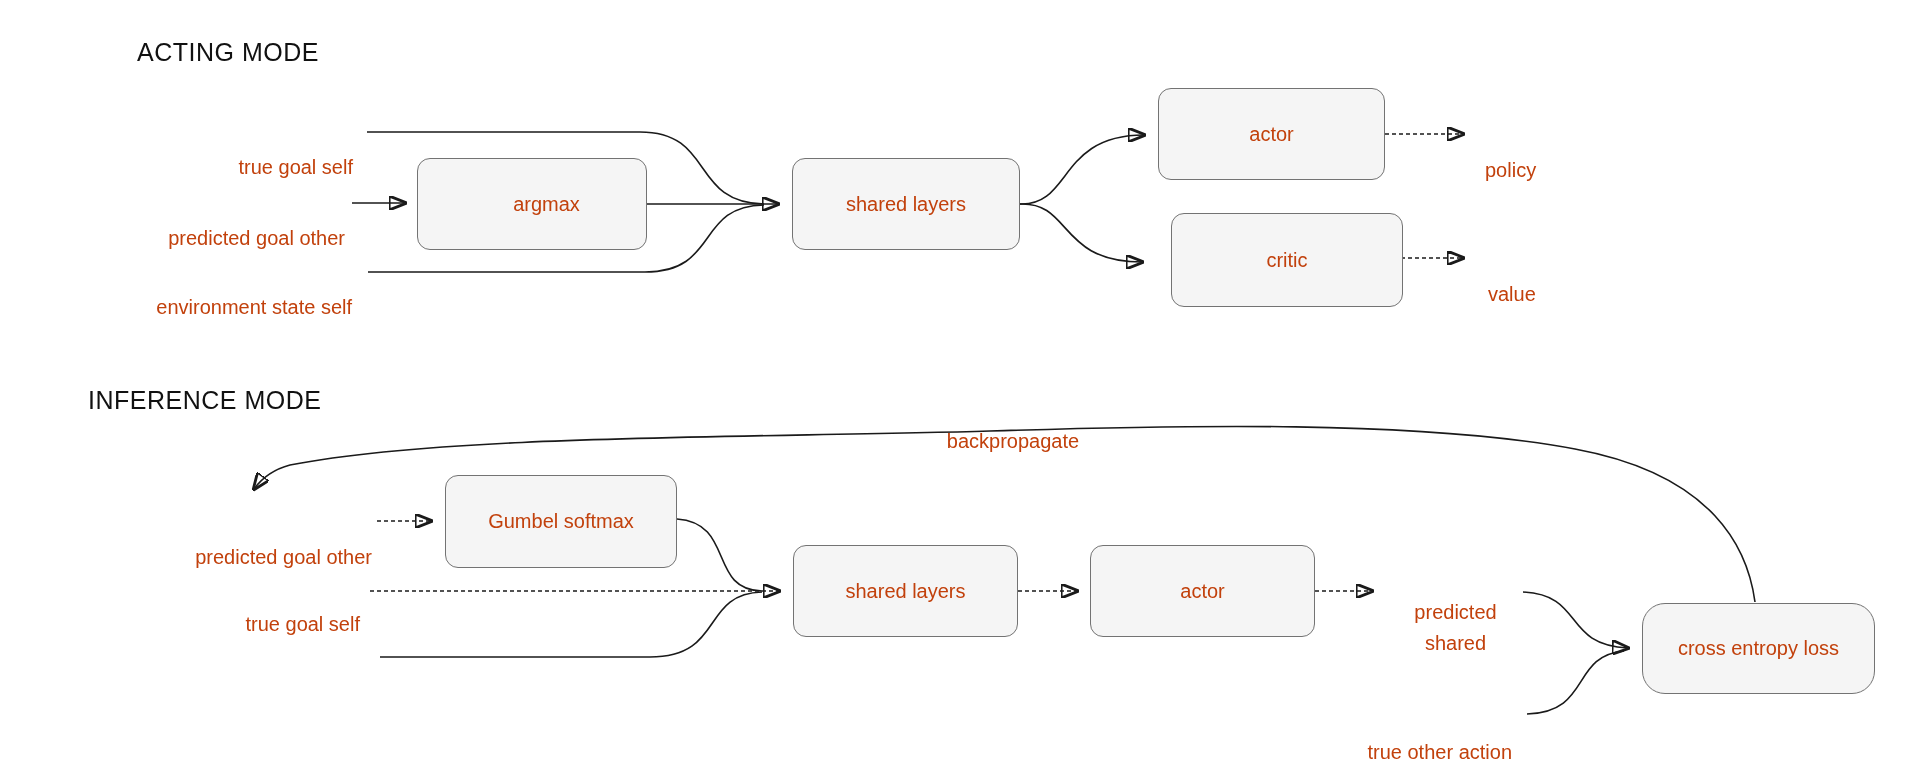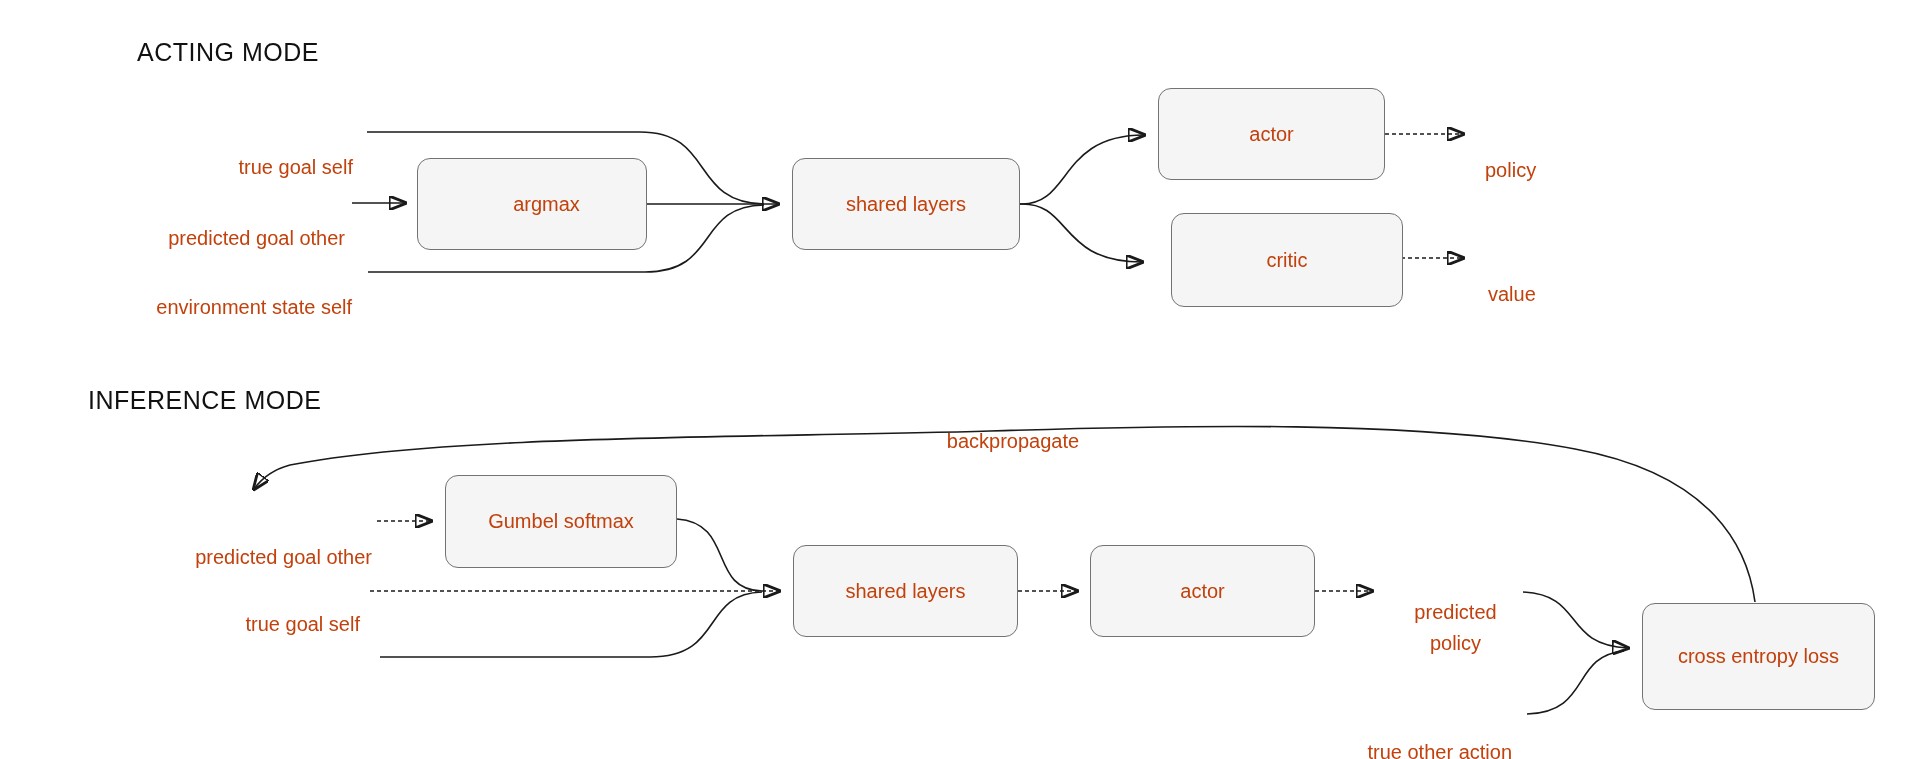--- a/index.html
+++ b/index.html
@@ -88,19 +88,19 @@
 
   <div class="lbl right" style="left:145px;top:577px;width:215px;">true goal self</div>
 
 
   <div class="node" style="left:445px;top:475px;width:232px;height:93px;">Gumbel softmax</div>
 
   <div class="node" style="left:793px;top:545px;width:225px;height:92px;">shared layers</div>
 
   <div class="node" style="left:1090px;top:545px;width:225px;height:92px;">actor</div>
 
-  <div class="lbl center two-line" style="left:1393px;top:561px;width:125px;line-height:31px;">predicted policy</div>
+  <div class="lbl center two-line" style="left:1393px;top:561px;width:125px;line-height:31px;">predicted shared</div>
 
   <div class="lbl right" style="left:1365px;top:705px;width:147px;">true other action</div>
 
-  <div class="node" style="left:1642px;top:603px;width:233px;height:107px;">cross entropy loss</div>
+  <div class="node" style="left:1642px;top:603px;width:233px;height:91px;border-radius:23px;">cross entropy loss</div>
 
 </div>
 
 </body></html>

